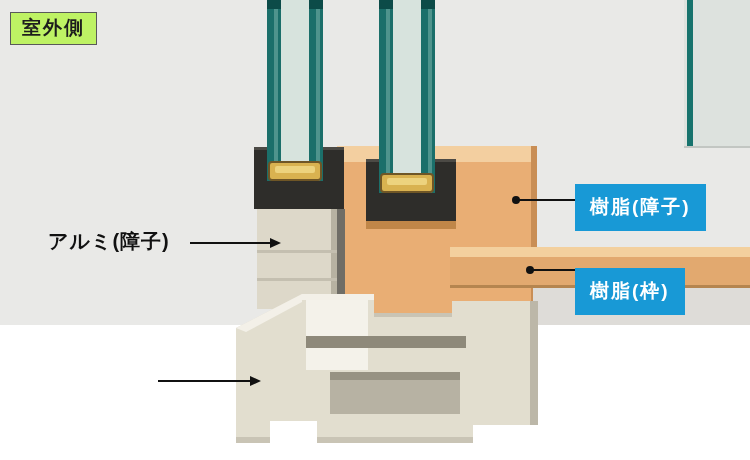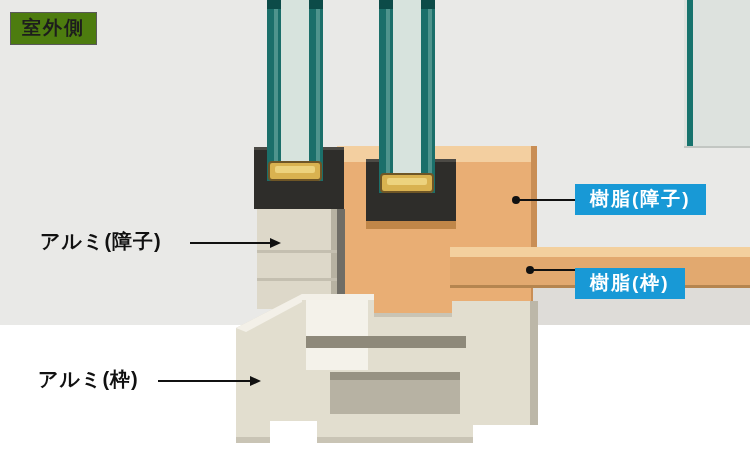--- a/index.html
+++ b/index.html
@@ -2,31 +2,31 @@
 <html><head>
 <meta charset="utf-8">
 <style>
   html,body{margin:0;padding:0;background:#fff;}
   .stage{
     position:relative;width:750px;height:460px;overflow:hidden;
     font-family:"Liberation Sans",sans-serif;background:#ffffff;
   }
   .stage svg{position:absolute;left:0;top:0;}
   .side-box{
-    position:absolute;background:#4d7c0f;border:1px solid #595959;
+    position:absolute;background:#bef264;border:1px solid #595959;
     padding:3px 11px;font-size:19px;font-weight:600;color:#1d1d1d;
     letter-spacing:2px;line-height:1.3;white-space:nowrap;
   }
   .part-label{
     position:absolute;font-size:20px;font-weight:700;color:#111;
     letter-spacing:1px;white-space:nowrap;line-height:1.2;
   }
   .callout{
     position:absolute;background:#1899d6;color:#ffffff;
-    font-size:19px;font-weight:700;padding:4px 15px;
+    font-size:19px;font-weight:700;padding:12px 15px;
     letter-spacing:2px;white-space:nowrap;line-height:1.2;
   }
 </style>
 </head>
 <body>
 
 <div class="stage">
 
   <svg width="750" height="460" viewBox="0 0 750 460">
 
@@ -125,20 +125,19 @@
     </g>
     <g>
       <line x1="575" y1="270" x2="532" y2="270" stroke="#111" stroke-width="2"></line>
       <circle cx="530" cy="270" r="4" fill="#111"></circle>
     </g>
   </svg>
 
   <div class="side-box" style="left:10px;top:12px">室外側</div>
 
 
-  <div class="part-label" style="left:40px;top:229px">アルミ(障子)</div>
+  <div class="part-label" style="left:48px;top:229px">アルミ(障子)</div>
 
-  <div class="part-label" style="left:38px;top:367px">アルミ(枠)</div>
 
   <div class="callout" style="left:575px;top:184px">樹脂(障子)</div>
 
   <div class="callout" style="left:575px;top:268px">樹脂(枠)</div>
 </div>
 
 </body></html>

